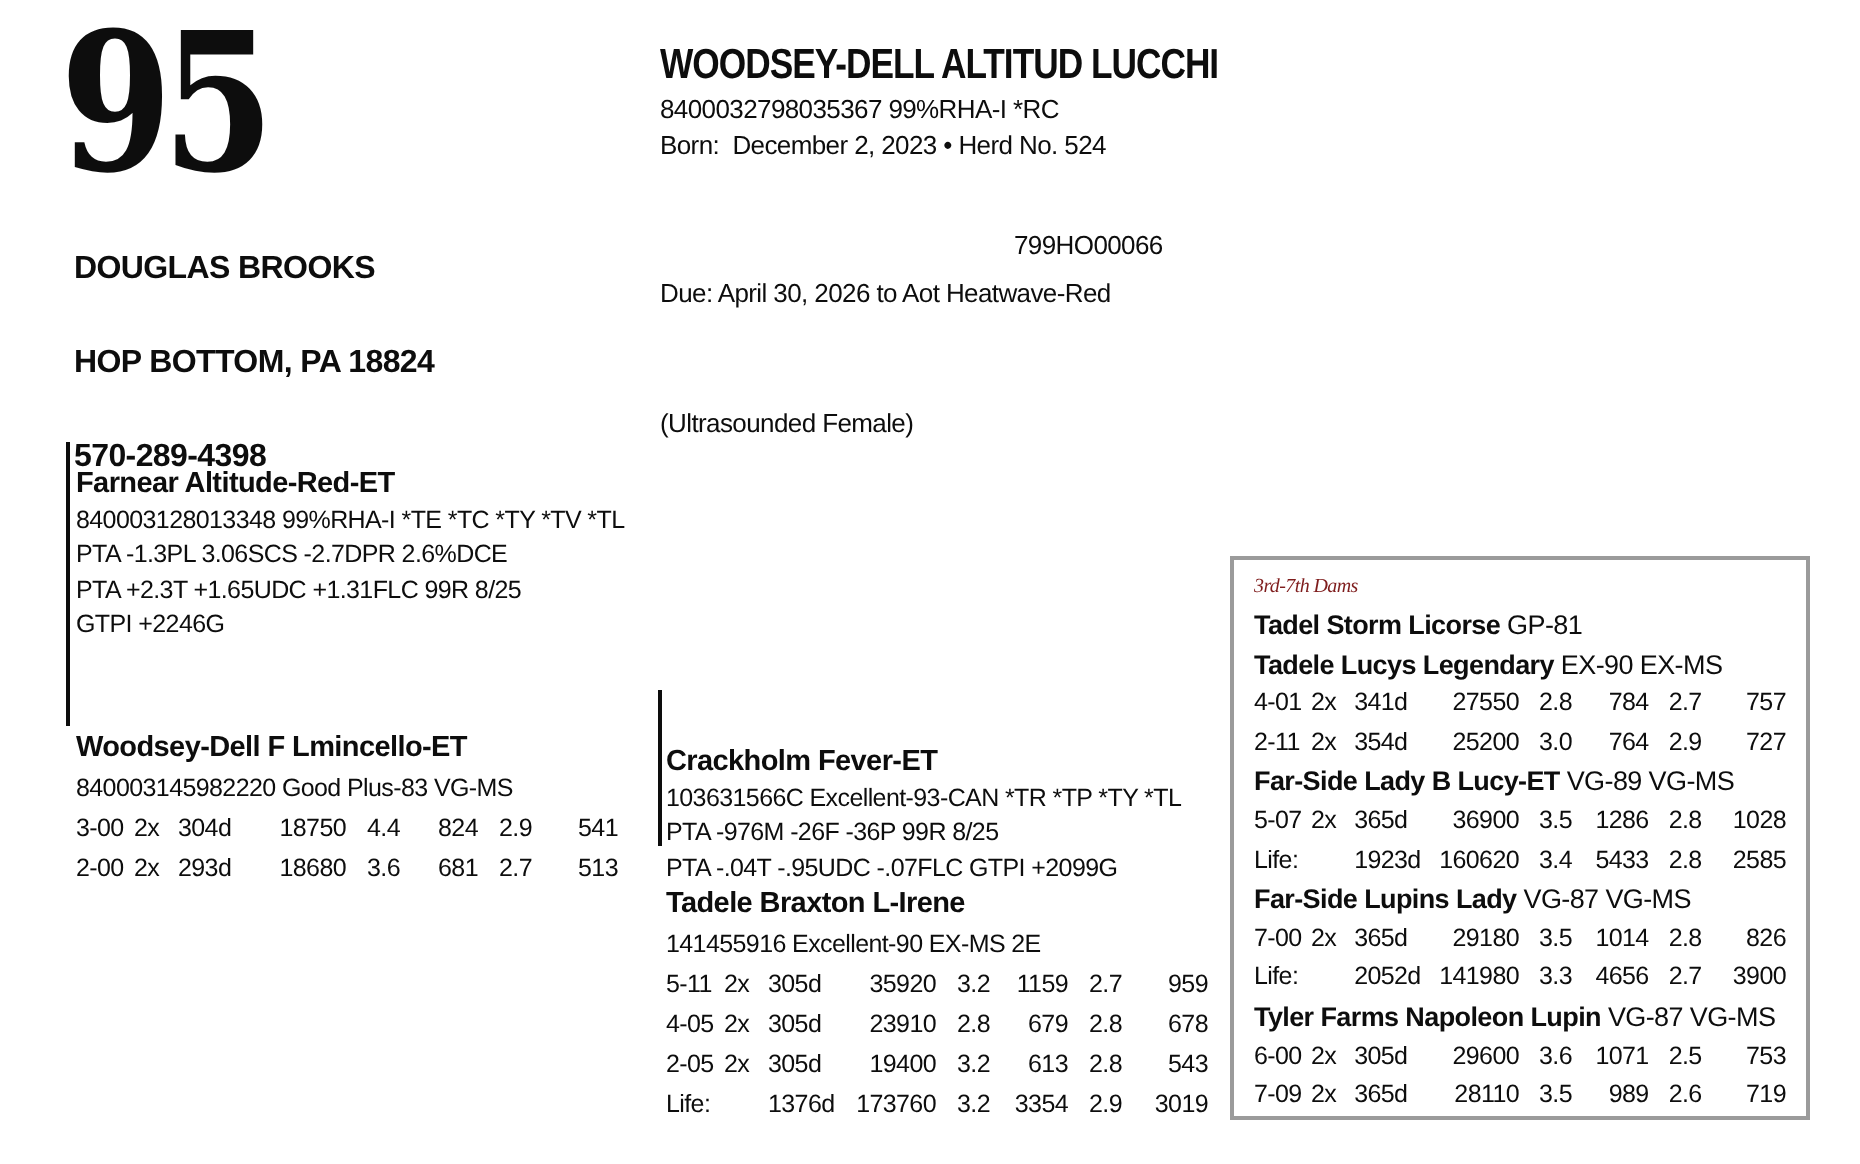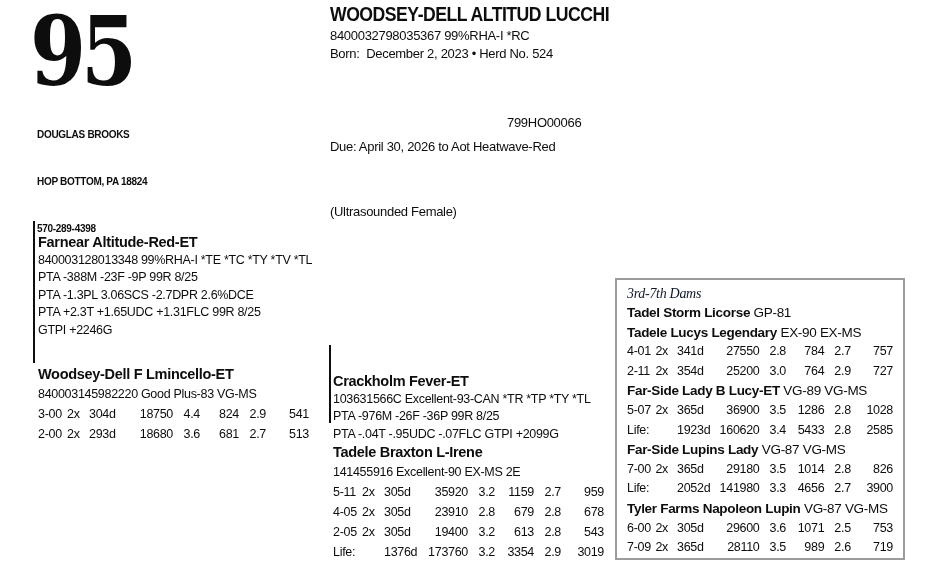--- a/index.html
+++ b/index.html
@@ -4,24 +4,24 @@
 <style>
   html,body{margin:0;padding:0;background:#ffffff;}
   .page{position:relative;width:930px;height:582px;background:#fff;overflow:hidden;
         font-family:"Liberation Sans",sans-serif;color:#0d0d0d;letter-spacing:-0.3px;border-radius:18px;}
 
   
   .lot{position:absolute;left:30px;top:4px;font-family:"DejaVu Serif",serif;font-weight:700;
        font-size:96px;line-height:1.0;letter-spacing:-6px;transform:scaleX(.84);transform-origin:0 0;}
 
   
-  .consignor{position:absolute;left:37px;top:96px;font-weight:700;font-size:10px;line-height:15.6px;white-space:pre;}
-
-  
-  .header{position:absolute;left:330px;top:1px;}
+  .consignor{position:absolute;left:37px;top:96px;font-weight:700;font-size:16px;line-height:15.6px;white-space:pre;}
+
+  
+  .header{position:absolute;left:330px;top:20px;}
   .title{font-weight:700;font-size:21px;line-height:26px;letter-spacing:-0.6px;white-space:nowrap;
          transform:scaleX(.84);transform-origin:0 0;}
   .hline{font-size:13px;line-height:17.5px;white-space:pre;}
   .due{position:absolute;left:330px;top:93px;font-size:13px;line-height:21.5px;white-space:pre;}
   .service{position:absolute;left:507px;top:115px;font-size:13px;}
 
   
   .vrule{position:absolute;width:1.7px;background:#0d0d0d;}
   .rule-sire{left:33px;top:221px;height:142px;}
   .rule-msire{left:329px;top:345px;height:78px;}
@@ -38,21 +38,21 @@
   
   .rec{display:flex;font-size:12.5px;line-height:20px;}
   .rec span{display:block;white-space:pre;}
   .c0{width:29px;}.c1{width:22px;}.c2{width:37px;}
   .c3{width:47px;text-align:right;}.c4{width:27px;text-align:right;}
   .c5{width:39px;text-align:right;}.c6{width:27px;text-align:right;}.c7{width:43px;text-align:right;}
 
   
   .dams-box{position:absolute;left:615px;top:278px;width:290px;height:282px;box-sizing:border-box;
             border:2px solid #9b9b9b;padding:4px 10px 0 10px;background:#fff;}
-  .box-title{font-family:"Liberation Serif",serif;font-style:italic;font-size:14px;line-height:19px;color:#0f172a;}
+  .box-title{font-family:"Liberation Serif",serif;font-style:italic;font-size:10px;line-height:19px;color:#7f1d1d;}
   .ename{font-size:13.5px;line-height:19.6px;white-space:nowrap;}
   .ename .nm{font-weight:700;}
   .dams-box .rec{line-height:19.6px;}
 </style>
 </head>
 <body>
 
 <div class="page">
 
   <div class="lot">95</div>
@@ -72,21 +72,20 @@
   <div class="due">
     <div>Due: April 30, 2026 to Aot Heatwave-Red</div>
     <div>(Ultrasounded Female)</div>
   </div>
   <div class="service">799HO00066</div>
 
   <div class="vrule rule-sire"></div>
   <div class="block sire-block">
     <div class="bname">Farnear Altitude-Red-ET</div>
     <div class="bline">840003128013348 99%RHA-I *TE *TC *TY *TV *TL</div>
-    <div class="bline">PTA -388M -23F -9P 99R 8/25</div>
     <div class="bline">PTA -1.3PL 3.06SCS -2.7DPR 2.6%DCE</div>
     <div class="bline">PTA +2.3T +1.65UDC +1.31FLC 99R 8/25</div>
     <div class="bline">GTPI +2246G</div>
   </div>
 
   <div class="block dam-block">
     <div class="bname">Woodsey-Dell F Lmincello-ET</div>
     <div class="idline">840003145982220 Good Plus-83 VG-MS</div>
     <div class="rec">
         <span class="c0">3-00</span>

